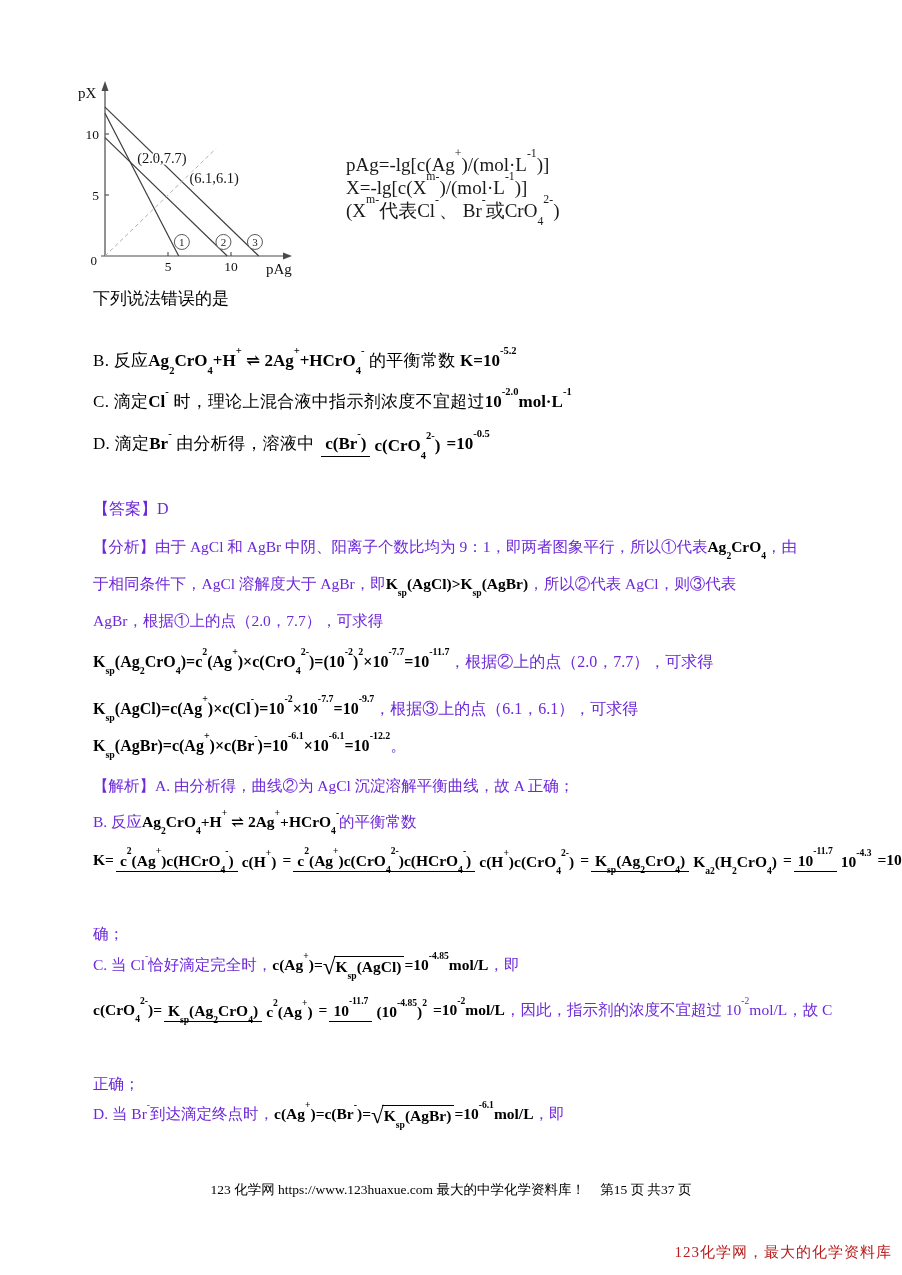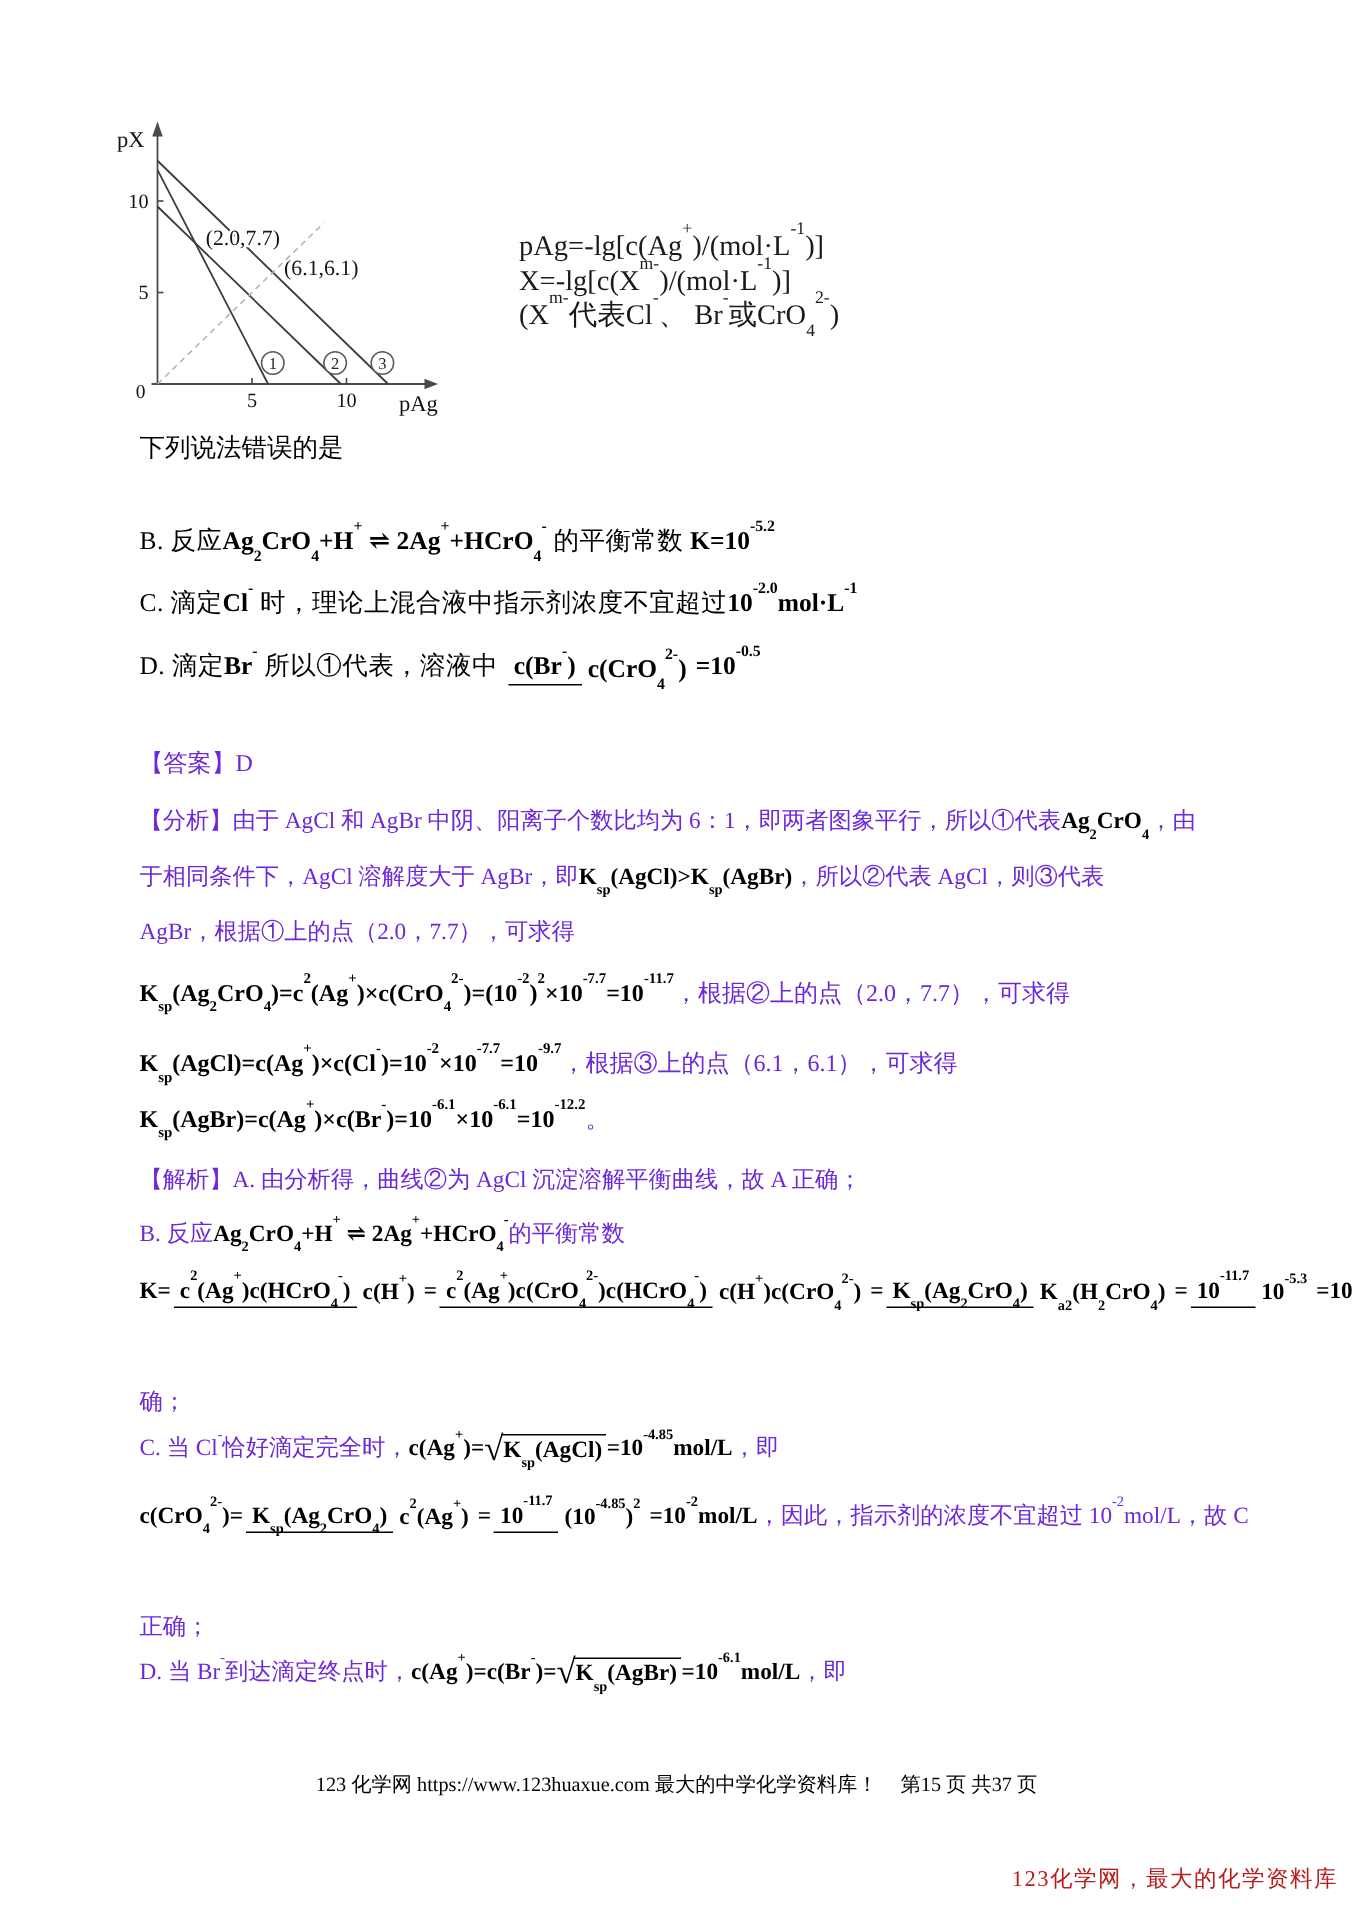--- a/index.html
+++ b/index.html
@@ -71,50 +71,50 @@
   <div class="chart-note">
     <div>pAg=-lg[c(Ag<sup>+</sup>)/(mol·L<sup>-1</sup>)]</div>
     <div>X=-lg[c(X<sup>m-</sup>)/(mol·L<sup>-1</sup>)]</div>
     <div>(X<sup>m-</sup>代表Cl<sup>-</sup>、 Br<sup>-</sup>或CrO<sub>4</sub><sup>2-</sup>)</div>
   </div>
 
   <div class="abs stem">下列说法错误的是</div>
 
   <div class="abs opt" style="top:349px"><span class="seg-k">B. 反应</span><span class="seg-f">Ag<sub>2</sub>CrO<sub>4</sub>+H<sup>+</sup> ⇌ 2Ag<sup>+</sup>+HCrO<sub>4</sub><sup>-</sup></span><span class="seg-k"> 的平衡常数 </span><span class="seg-f">K=10<sup>-5.2</sup></span></div>
   <div class="abs opt" style="top:390px"><span class="seg-k">C. 滴定</span><span class="seg-f">Cl<sup>-</sup></span><span class="seg-k"> 时，理论上混合液中指示剂浓度不宜超过</span><span class="seg-f">10<sup>-2.0</sup>mol·L<sup>-1</sup></span></div>
-  <div class="abs opt" style="top:432px"><span class="seg-k">D. 滴定</span><span class="seg-f">Br<sup>-</sup></span><span class="seg-k"> 所以①代表，溶液中 </span><span class="seg-f"><span class="frac">
+  <div class="abs opt" style="top:432px"><span class="seg-k">D. 滴定</span><span class="seg-f">Br<sup>-</sup></span><span class="seg-k"> 由分析得，溶液中 </span><span class="seg-f"><span class="frac">
           <span class="num">c(Br<sup>-</sup>)</span>
           <span class="den">c(CrO<sub>4</sub><sup>2-</sup>)</span>
         </span>=10<sup>-0.5</sup></span></div>
 
   <div class="abs answer">
     <span class="seg-r">【答案】</span><span class="seg-r">D</span>
   </div>
 
-  <div class="abs ana" style="top:537px"><span class="seg-r">【分析】由于 AgCl 和 AgBr 中阴、阳离子个数比均为 6：1，即两者图象平行，所以①代表</span><span class="seg-f">Ag<sub>2</sub>CrO<sub>4</sub></span><span class="seg-r">，由</span></div>
+  <div class="abs ana" style="top:537px"><span class="seg-r">【分析】由于 AgCl 和 AgBr 中阴、阳离子个数比均为 9：1，即两者图象平行，所以①代表</span><span class="seg-f">Ag<sub>2</sub>CrO<sub>4</sub></span><span class="seg-r">，由</span></div>
   <div class="abs ana" style="top:574px"><span class="seg-r">于相同条件下，AgCl 溶解度大于 AgBr，即</span><span class="seg-f">K<sub>sp</sub>(AgCl)&gt;K<sub>sp</sub>(AgBr)</span><span class="seg-r">，所以②代表 AgCl，则③代表</span></div>
   <div class="abs ana" style="top:611px"><span class="seg-r">AgBr，根据①上的点（2.0，7.7），可求得</span></div>
   <div class="abs ksp" style="top:652px"><span class="seg-f">K<sub>sp</sub>(Ag<sub>2</sub>CrO<sub>4</sub>)=c<sup>2</sup>(Ag<sup>+</sup>)×c(CrO<sub>4</sub><sup>2-</sup>)=(10<sup>-2</sup>)<sup>2</sup>×10<sup>-7.7</sup>=10<sup>-11.7</sup></span><span class="seg-r">，根据②上的点（2.0，7.7），可求得</span></div>
   <div class="abs ksp" style="top:699px"><span class="seg-f">K<sub>sp</sub>(AgCl)=c(Ag<sup>+</sup>)×c(Cl<sup>-</sup>)=10<sup>-2</sup>×10<sup>-7.7</sup>=10<sup>-9.7</sup></span><span class="seg-r">，根据③上的点（6.1，6.1），可求得</span></div>
   <div class="abs ksp" style="top:736px"><span class="seg-f">K<sub>sp</sub>(AgBr)=c(Ag<sup>+</sup>)×c(Br<sup>-</sup>)=10<sup>-6.1</sup>×10<sup>-6.1</sup>=10<sup>-12.2</sup></span><span class="seg-r">。</span></div>
 
   <div class="abs exp" style="top:776px"><span class="seg-r">【解析】A. 由分析得，曲线②为 AgCl 沉淀溶解平衡曲线，故 A 正确；</span></div>
   <div class="abs exp" style="top:812px"><span class="seg-r">B. 反应</span><span class="seg-f">Ag<sub>2</sub>CrO<sub>4</sub>+H<sup>+</sup> ⇌ 2Ag<sup>+</sup>+HCrO<sub>4</sub><sup>-</sup></span><span class="seg-r">的平衡常数</span></div>
   <div class="abs exp" style="top:850px"><span class="seg-f">K=<span class="frac">
           <span class="num">c<sup>2</sup>(Ag<sup>+</sup>)c(HCrO<sub>4</sub><sup>-</sup>)</span>
           <span class="den">c(H<sup>+</sup>)</span>
         </span>=<span class="frac">
           <span class="num">c<sup>2</sup>(Ag<sup>+</sup>)c(CrO<sub>4</sub><sup>2-</sup>)c(HCrO<sub>4</sub><sup>-</sup>)</span>
           <span class="den">c(H<sup>+</sup>)c(CrO<sub>4</sub><sup>2-</sup>)</span>
         </span>=<span class="frac">
           <span class="num">K<sub>sp</sub>(Ag<sub>2</sub>CrO<sub>4</sub>)</span>
           <span class="den">K<sub>a2</sub>(H<sub>2</sub>CrO<sub>4</sub>)</span>
         </span>=<span class="frac">
           <span class="num">10<sup>-11.7</sup></span>
-          <span class="den">10<sup>-5.3</sup></span>
+          <span class="den">10<sup>-4.3</sup></span>
         </span>=10<sup>-5.2</sup></span><span class="seg-r">，故 B 正</span></div>
   <div class="abs exp" style="top:924px"><span class="seg-r">确；</span></div>
   <div class="abs exp" style="top:955px"><span class="seg-r">C. 当 Cl<sup>-</sup>恰好滴定完全时，</span><span class="seg-f">c(Ag<sup>+</sup>)=<span class="sqrt">
           <span class="rad">√</span>
           <span class="rbody">K<sub>sp</sub>(AgCl)</span>
         </span>=10<sup>-4.85</sup>mol/L</span><span class="seg-r">，即</span></div>
   <div class="abs exp" style="top:1000px"><span class="seg-f">c(CrO<sub>4</sub><sup>2-</sup>)=<span class="frac">
           <span class="num">K<sub>sp</sub>(Ag<sub>2</sub>CrO<sub>4</sub>)</span>
           <span class="den">c<sup>2</sup>(Ag<sup>+</sup>)</span>
         </span>=<span class="frac">

